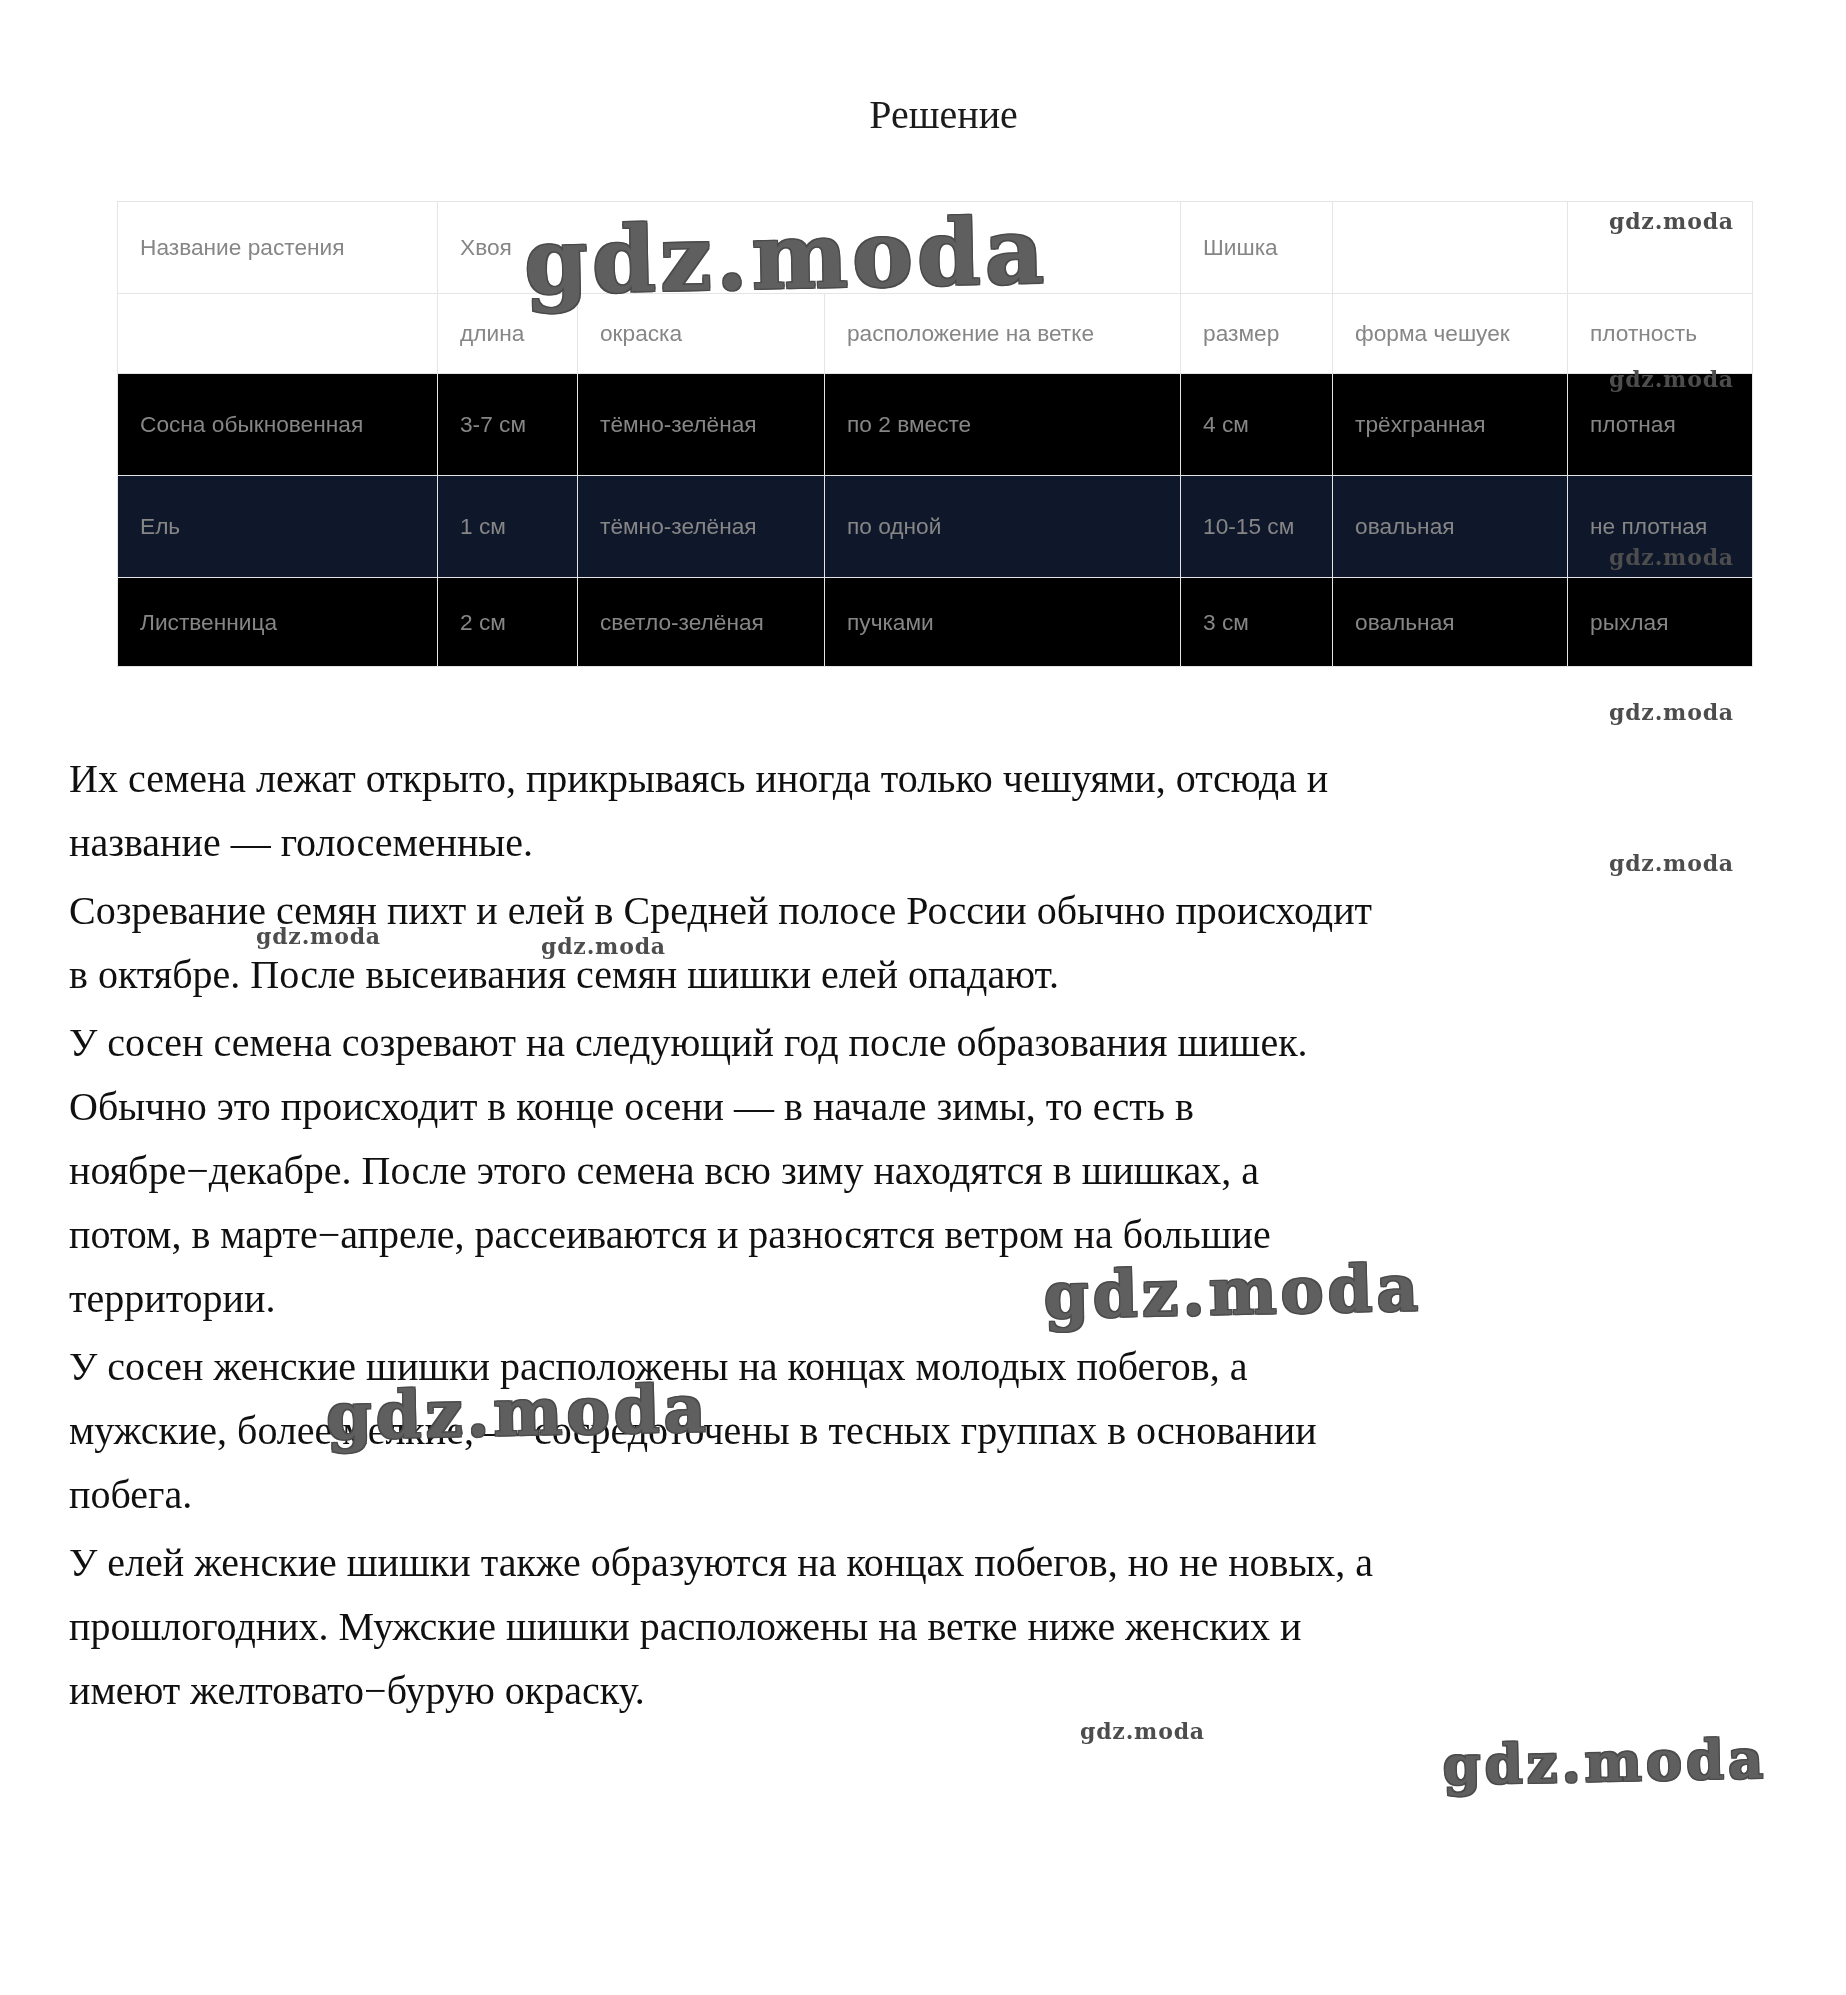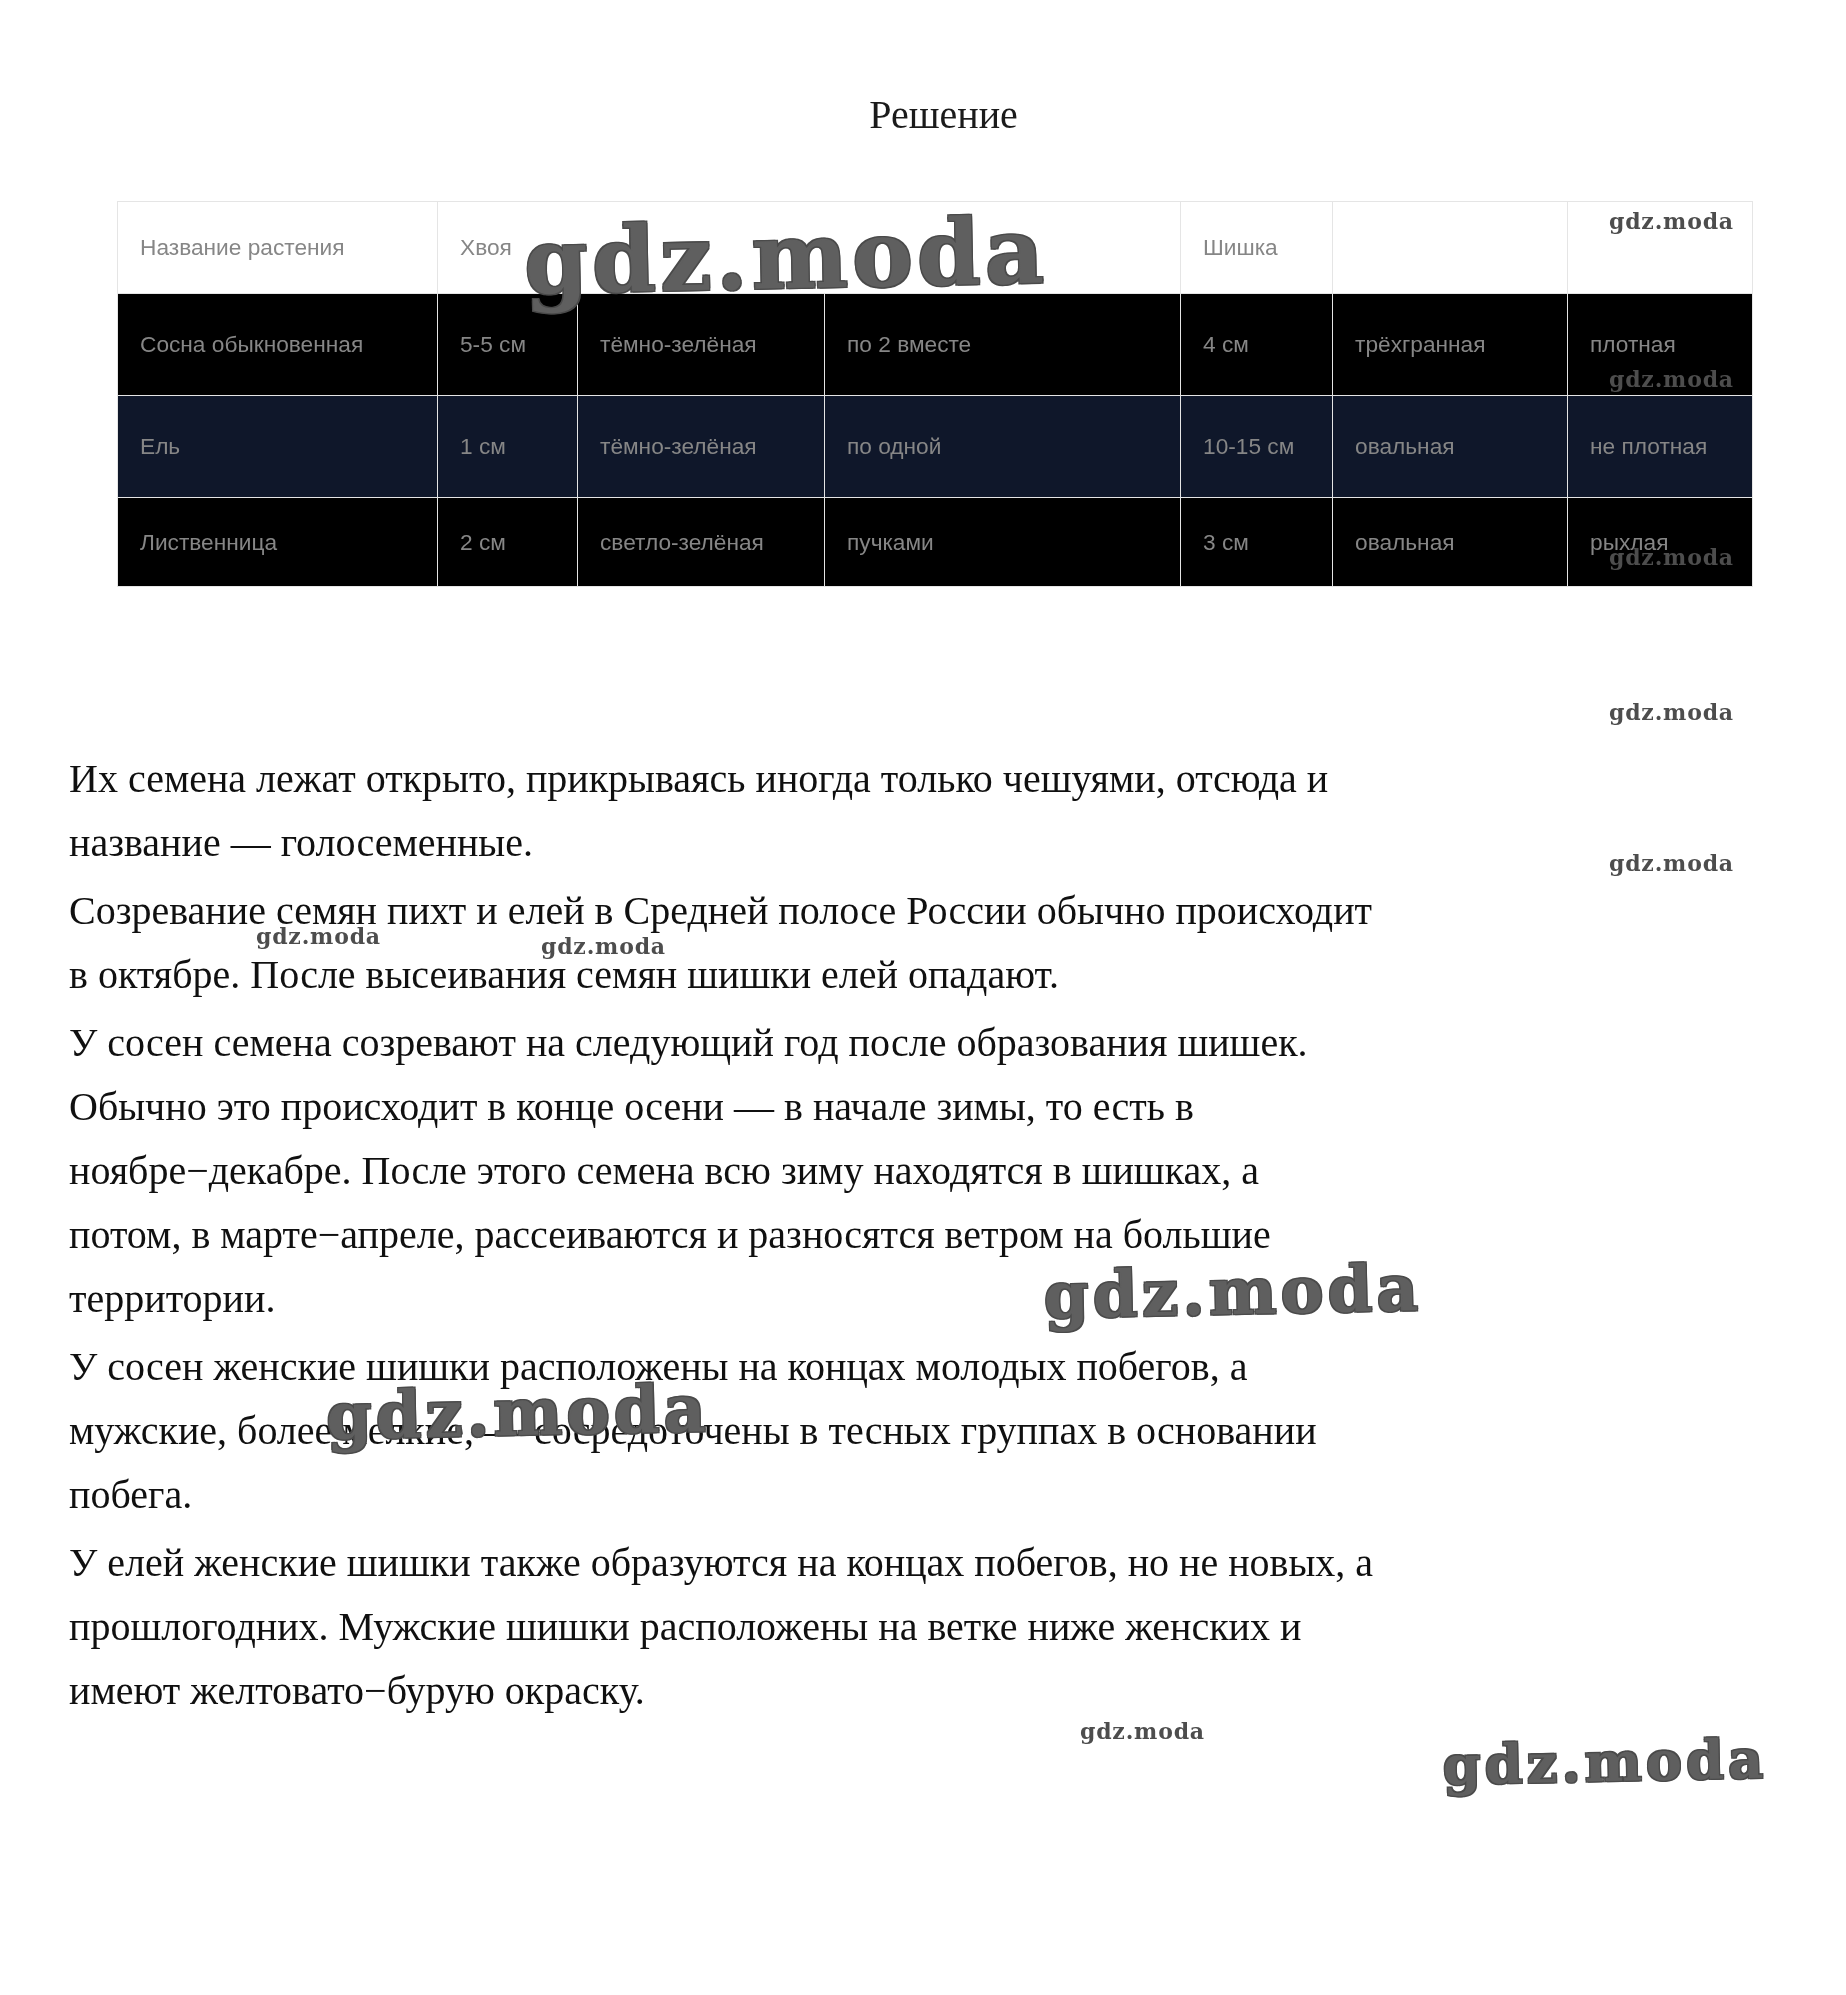--- a/index.html
+++ b/index.html
@@ -78,25 +78,34 @@
       <col style="width:185px">
     </colgroup>
     <thead>
       <tr class="hrow1">
         <th>Название растения</th>
         <th colspan="3">Хвоя</th>
         <th>Шишка</th>
         <th></th>
         <th></th>
       </tr>
+      <tr class="hrow2">
+        <th></th>
+        <th>длина</th>
+        <th>окраска</th>
+        <th>расположение на ветке</th>
+        <th>размер</th>
+        <th>форма чешуек</th>
+        <th>плотность</th>
+      </tr>
     </thead>
     <tbody>
       <tr class="drow1">
         <td>Сосна обыкновенная</td>
-        <td>5-5 см</td>
+        <td>3-7 см</td>
         <td>тёмно-зелёная</td>
         <td>по 2 вместе</td>
         <td>4 см</td>
         <td>трёхгранная</td>
         <td>плотная</td>
       </tr>
       <tr class="drow2">
         <td>Ель</td>
         <td>1 см</td>
         <td>тёмно-зелёная</td>

